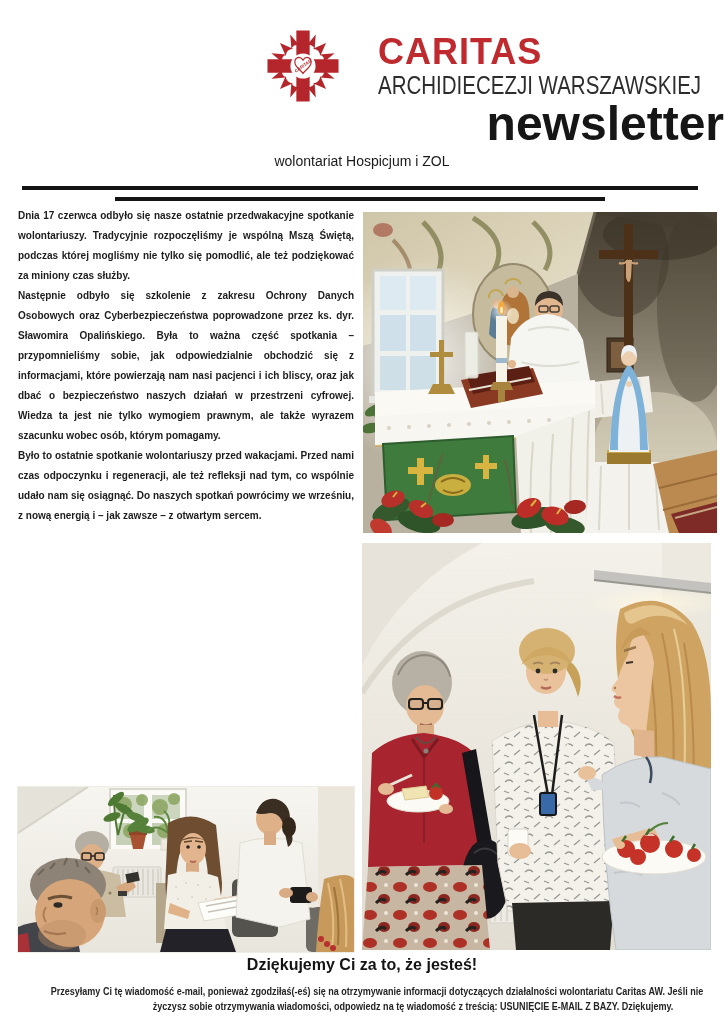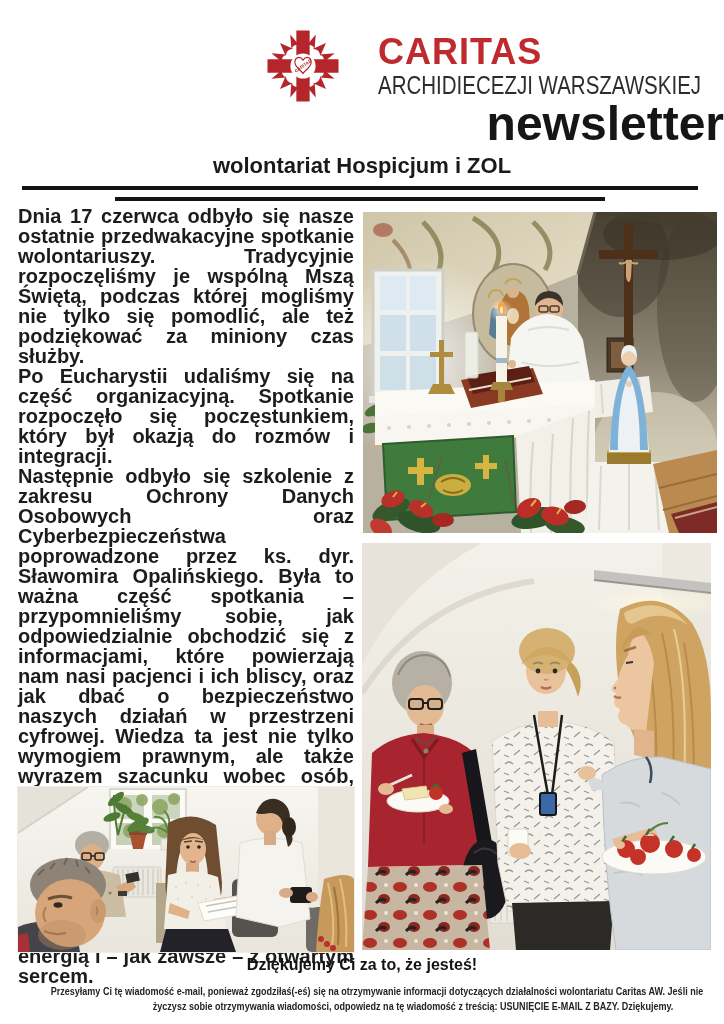--- a/index.html
+++ b/index.html
@@ -5,25 +5,25 @@
   html,body{margin:0;padding:0;background:#ffffff;}
   .page{position:relative;width:724px;height:1024px;background:#ffffff;overflow:hidden;
         font-family:"Liberation Sans",sans-serif;color:#1c1c1c;}
   .abs{position:absolute;}
   .dateline{left:72px;top:80px;font-size:17px;font-weight:bold;line-height:22px;letter-spacing:.5px;color:#1d1d1d;}
   .logo{left:266px;top:24px;width:74px;height:84px;}
   .brand-name{left:378px;top:31px;font-size:36px;font-weight:bold;color:#bf2a2f;letter-spacing:1px;}
   .brand-sub{left:378px;top:71px;font-size:25px;font-weight:400;color:#2d2d2d;
              transform:scaleX(.82);transform-origin:left top;white-space:nowrap;}
   .title{left:0;right:0;top:97px;text-align:right;font-size:48px;line-height:54px;font-weight:bold;color:#161616;margin:0;}
-  .subtitle{left:0;right:0;top:153px;text-align:center;font-size:22px;font-weight:bold;color:#1a1a1a;}
+  .subtitle{left:0;right:0;top:153px;text-align:center;font-size:14px;font-weight:normal;color:#1a1a1a;}
   .rule{background:#141414;height:4px;}
   .rule1{left:22px;top:186px;width:676px;}
   .rule2{left:115px;top:197px;width:490px;}
-  .article{left:18px;top:206px;width:336px;font-size:20px;font-weight:bold;line-height:20px;
+  .article{left:18px;top:206px;width:336px;font-size:10px;font-weight:bold;line-height:20px;
            text-align:justify;color:#1c1c1c;}
   .article p{margin:0;}
   .photo{display:block;}
   .photo-chapel{left:363px;top:212px;width:354px;height:321px;}
   .photo-group{left:362px;top:543px;width:349px;height:407px;}
   .photo-meeting{left:17px;top:786px;width:336px;height:165px;border:1px solid #efece6;}
   .thanks{left:0;right:0;top:956px;text-align:center;font-size:16px;font-weight:bold;color:#141414;}
   .footer{left:0;right:0;top:984px;text-align:right;font-weight:bold;color:#242424;}
   .footer-line{display:block;white-space:nowrap;font-size:10.5px;line-height:15px;
                transform:scaleX(.86);transform-origin:center top;}
@@ -57,21 +57,20 @@
 
   <div class="abs brand-name">CARITAS</div>
   <div class="abs brand-sub">ARCHIDIECEZJI WARSZAWSKIEJ</div>
   <h1 class="abs title">newsletter</h1>
   <div class="abs subtitle">wolontariat Hospicjum i ZOL</div>
   <div class="abs rule rule1"></div>
   <div class="abs rule rule2"></div>
 
   <div class="abs article">
     <p>Dnia 17 czerwca odbyło się nasze ostatnie przedwakacyjne spotkanie wolontariuszy. Tradycyjnie rozpoczęliśmy je wspólną Mszą Świętą, podczas której mogliśmy nie tylko się pomodlić, ale też podziękować za miniony czas służby.</p>
-    <p>Po Eucharystii udaliśmy się na część organizacyjną. Spotkanie rozpoczęło się poczęstunkiem, który był okazją do rozmów i integracji.</p>
     <p>Następnie odbyło się szkolenie z zakresu Ochrony Danych Osobowych oraz Cyberbezpieczeństwa poprowadzone przez ks. dyr. Sławomira Opalińskiego. Była to ważna część spotkania – przypomnieliśmy sobie, jak odpowiedzialnie obchodzić się z informacjami, które powierzają nam nasi pacjenci i ich bliscy, oraz jak dbać o bezpieczeństwo naszych działań w przestrzeni cyfrowej. Wiedza ta jest nie tylko wymogiem prawnym, ale także wyrazem szacunku wobec osób, którym pomagamy.</p>
     <p>Było to ostatnie spotkanie wolontariuszy przed wakacjami. Przed nami czas odpoczynku i regeneracji, ale też refleksji nad tym, co wspólnie udało nam się osiągnąć. Do naszych spotkań powrócimy we wrześniu, z nową energią i – jak zawsze – z otwartym sercem.</p>
   </div>
 
   <svg class="abs photo photo-chapel" viewBox="0 0 354 321" preserveAspectRatio="none" role="img" aria-label="Msza Święta w kaplicy – ksiądz przy ołtarzu z zieloną nastawą, krucyfiks i figura Maryi">
     <defs>
       <linearGradient id="cWall" x1="0" y1="0" x2="0" y2="1">
         <stop offset="0" stop-color="#554d3d"></stop>
           <stop offset=".45" stop-color="#8d8574"></stop>
         <stop offset=".8" stop-color="#cbc3ae"></stop>

